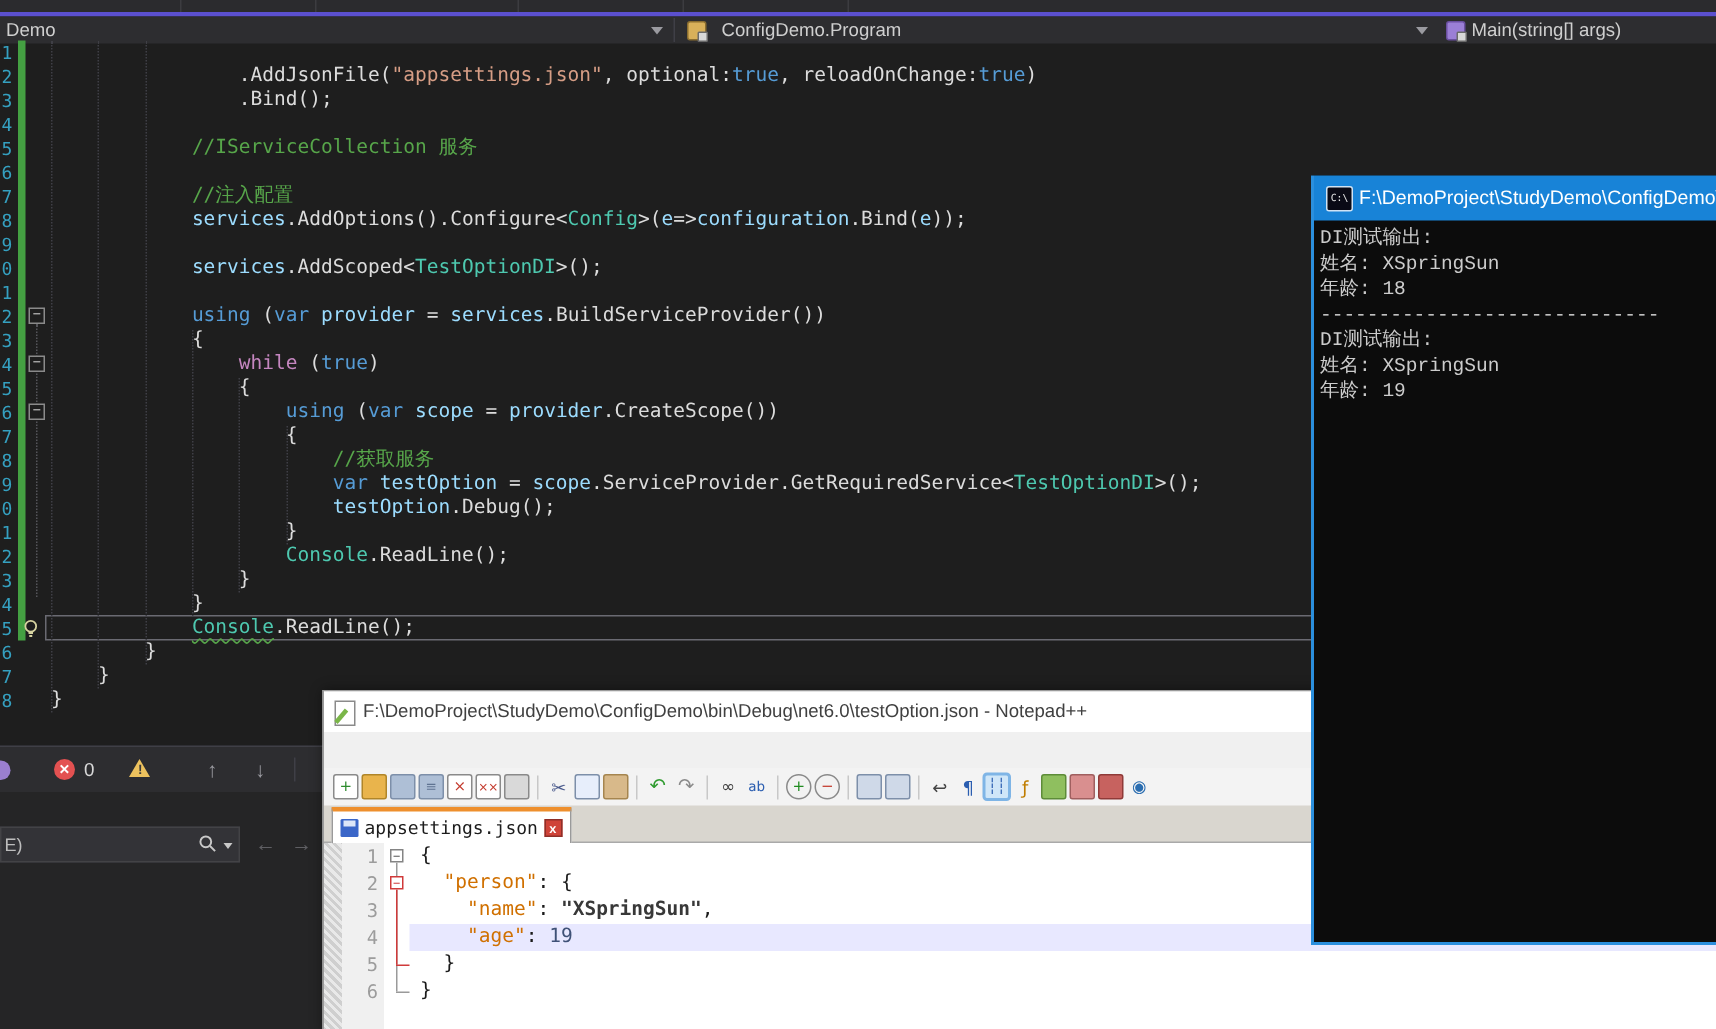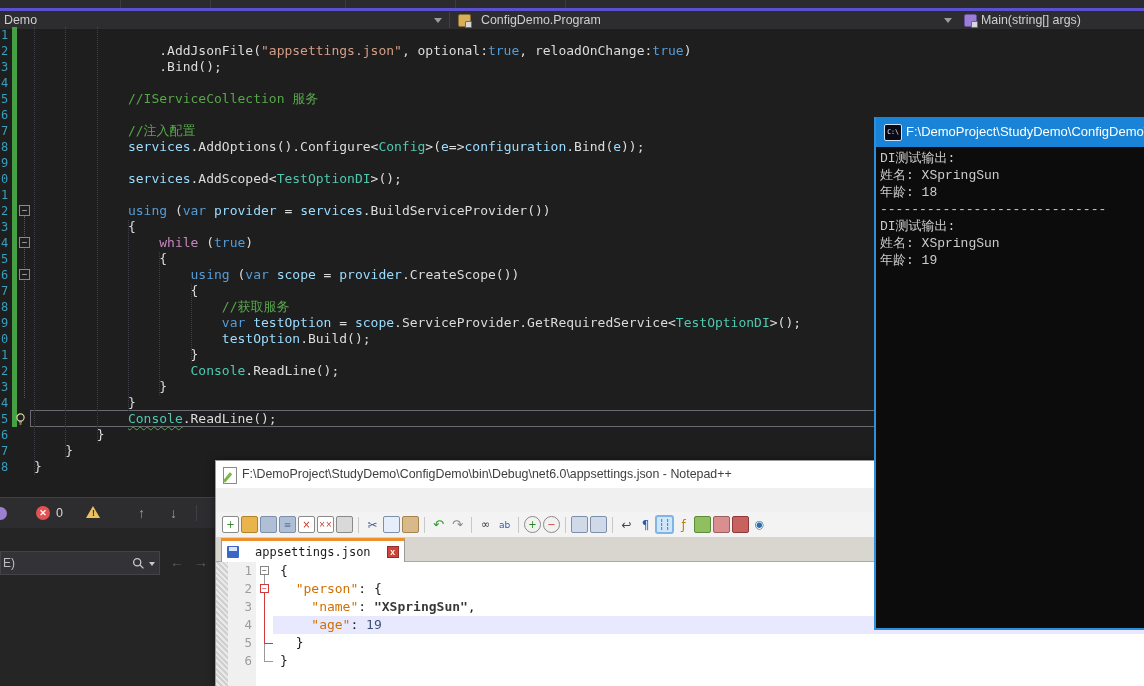--- a/index.html
+++ b/index.html
@@ -63,21 +63,21 @@
   #npp-icon .pencil{position:absolute;left:2px;top:4px;width:3px;height:11px;background:#7ab648;transform:rotate(40deg);}
   #npp-menu{position:absolute;left:0;top:27px;right:0;height:24px;background:#ffffff;display:flex;align-items:center;}
   .menu-item{padding:0 7px;font-size:12.3px;color:#1c1c1c;white-space:nowrap;}
   #npp-toolbar{position:absolute;left:0;top:51px;right:0;height:25px;background:#f3f3f3;display:flex;align-items:center;padding-left:5px;}
   .tb-icon{width:17px;height:17px;margin:0 1px;border-radius:2px;display:flex;align-items:center;justify-content:center;
         font-family:"DejaVu Sans","Liberation Sans",sans-serif;box-sizing:border-box;}
   .tb-sep{width:1px;height:16px;background:#c8c8c8;margin:0 4px;}
   
   #npp-tabbar{position:absolute;left:0;top:76px;right:0;height:25px;background:#d9d6cf;border-bottom:1px solid #a9a9a9;box-sizing:border-box;}
   #npp-tab{position:absolute;left:5px;top:1px;height:24px;background:#ffffff;border:1px solid #9a9a9a;border-bottom:none;
-        border-top:3px solid var(--c-tabaccent,#ee8f2d);display:flex;align-items:center;padding:0 5px;gap:16px;box-sizing:border-box;}
+        border-top:3px solid var(--c-tabaccent,#ee8f2d);display:flex;align-items:center;padding:0 5px;gap:4px;box-sizing:border-box;}
   #tab-floppy{width:12px;height:12px;background:#3a66c8;border-radius:1px;position:relative;}
   #tab-floppy::after{content:"";position:absolute;left:2px;top:1px;width:8px;height:4px;background:#dce6f8;}
   #npp-tab .tlabel{font-size:12px;font-family:"DejaVu Sans Mono",monospace;}
   #tab-close{width:12px;height:12px;background:#cf4338;border:1px solid #8f2f28;color:#fff;font-size:8.5px;font-weight:bold;
         line-height:10px;text-align:center;box-sizing:border-box;}
   
   #npp-edit{position:absolute;left:0;top:101px;right:0;bottom:0;background:#ffffff;overflow:hidden;
         font-family:"DejaVu Sans Mono","Liberation Mono",monospace;font-size:13px;}
   #npp-hatch{position:absolute;left:0;top:0;bottom:0;width:12px;
         background:repeating-linear-gradient(45deg,#cfcfcf 0 2px,#e9e9e9 2px 4px);}
@@ -144,21 +144,21 @@
       <div class="code-line"><span class="ln-d">0</span><span class="code-text">            <span class="tk-v">services</span><span class="tk-p">.AddScoped&lt;</span><span class="tk-t">TestOptionDI</span><span class="tk-p">&gt;();</span></span></div>
       <div class="code-line"><span class="ln-d">1</span><span class="code-text"></span></div>
       <div class="code-line"><span class="ln-d">2</span><span class="code-text">            <span class="tk-k">using</span><span class="tk-p"> (</span><span class="tk-k">var</span><span class="tk-p"> </span><span class="tk-v">provider</span><span class="tk-p"> = </span><span class="tk-v">services</span><span class="tk-p">.BuildServiceProvider())</span></span></div>
       <div class="code-line"><span class="ln-d">3</span><span class="code-text">            <span class="tk-p">{</span></span></div>
       <div class="code-line"><span class="ln-d">4</span><span class="code-text">                <span class="tk-c">while</span><span class="tk-p"> (</span><span class="tk-k">true</span><span class="tk-p">)</span></span></div>
       <div class="code-line"><span class="ln-d">5</span><span class="code-text">                <span class="tk-p">{</span></span></div>
       <div class="code-line"><span class="ln-d">6</span><span class="code-text">                    <span class="tk-k">using</span><span class="tk-p"> (</span><span class="tk-k">var</span><span class="tk-p"> </span><span class="tk-v">scope</span><span class="tk-p"> = </span><span class="tk-v">provider</span><span class="tk-p">.CreateScope())</span></span></div>
       <div class="code-line"><span class="ln-d">7</span><span class="code-text">                    <span class="tk-p">{</span></span></div>
       <div class="code-line"><span class="ln-d">8</span><span class="code-text">                        <span class="tk-m">//获取服务</span></span></div>
       <div class="code-line"><span class="ln-d">9</span><span class="code-text">                        <span class="tk-k">var</span><span class="tk-p"> </span><span class="tk-v">testOption</span><span class="tk-p"> = </span><span class="tk-v">scope</span><span class="tk-p">.ServiceProvider.GetRequiredService&lt;</span><span class="tk-t">TestOptionDI</span><span class="tk-p">&gt;();</span></span></div>
-      <div class="code-line"><span class="ln-d">0</span><span class="code-text">                        <span class="tk-v">testOption</span><span class="tk-p">.Build();</span></span></div>
+      <div class="code-line"><span class="ln-d">0</span><span class="code-text">                        <span class="tk-v">testOption</span><span class="tk-p">.Debug();</span></span></div>
       <div class="code-line"><span class="ln-d">1</span><span class="code-text">                    <span class="tk-p">}</span></span></div>
       <div class="code-line"><span class="ln-d">2</span><span class="code-text">                    <span class="tk-t">Console</span><span class="tk-p">.ReadLine();</span></span></div>
       <div class="code-line"><span class="ln-d">3</span><span class="code-text">                <span class="tk-p">}</span></span></div>
       <div class="code-line"><span class="ln-d">4</span><span class="code-text">            <span class="tk-p">}</span></span></div>
       <div class="code-line boxed"><span class="ln-d">5</span><span class="code-text">            <span class="tk-q">Console</span><span class="tk-p">.ReadLine();</span></span></div>
       <div class="code-line"><span class="ln-d">6</span><span class="code-text">        <span class="tk-p">}</span></span></div>
       <div class="code-line"><span class="ln-d">7</span><span class="code-text">    <span class="tk-p">}</span></span></div>
       <div class="code-line"><span class="ln-d">8</span><span class="code-text"><span class="tk-p">}</span></span></div>
       <div id="green-bar"></div>
       <div class="guide" style="left: 34px; top: 0px; height: 448px;"></div>
@@ -200,21 +200,21 @@
       <span class="nav-arrow" style="left:170px">←</span>
       <span class="nav-arrow" style="left:194px">→</span>
     </div>
   </div>
 
   <div id="npp">
     <div id="npp-title">
       <span id="npp-icon">
           <span class="pencil"></span>
         </span>
-      <span class="ttl">F:\DemoProject\StudyDemo\ConfigDemo\bin\Debug\net6.0\appsettings.json - Notepad++</span>
+      <span class="ttl">F:\DemoProject\StudyDemo\ConfigDemo\bin\Debug\net6.0\testOption.json - Notepad++</span>
     </div>
     <div id="npp-toolbar">
         <span class="tb-icon" style="color: rgb(46, 139, 46); background: rgb(255, 255, 255); border: 1px solid rgb(138, 138, 138); font-size: 10px;">+</span>
         <span class="tb-icon" style="background: rgb(233, 180, 76); border: 1px solid rgb(176, 133, 40); font-size: 10px;"></span>
         <span class="tb-icon" style="background: rgb(174, 191, 214); border: 1px solid rgb(125, 143, 169); font-size: 10px;"></span>
         <span class="tb-icon" style="color: rgb(95, 115, 145); background: rgb(174, 191, 214); border: 1px solid rgb(125, 143, 169); font-size: 9px;">≡</span>
         <span class="tb-icon" style="color: rgb(196, 59, 46); background: rgb(255, 255, 255); border: 1px solid rgb(138, 138, 138); font-size: 10px;">×</span>
         <span class="tb-icon" style="color: rgb(196, 59, 46); background: rgb(255, 255, 255); border: 1px solid rgb(138, 138, 138); font-size: 8px;">××</span>
         <span class="tb-icon" style="background: rgb(217, 217, 217); border: 1px solid rgb(138, 138, 138); font-size: 10px;"></span>
         <span class="tb-sep"></span>

